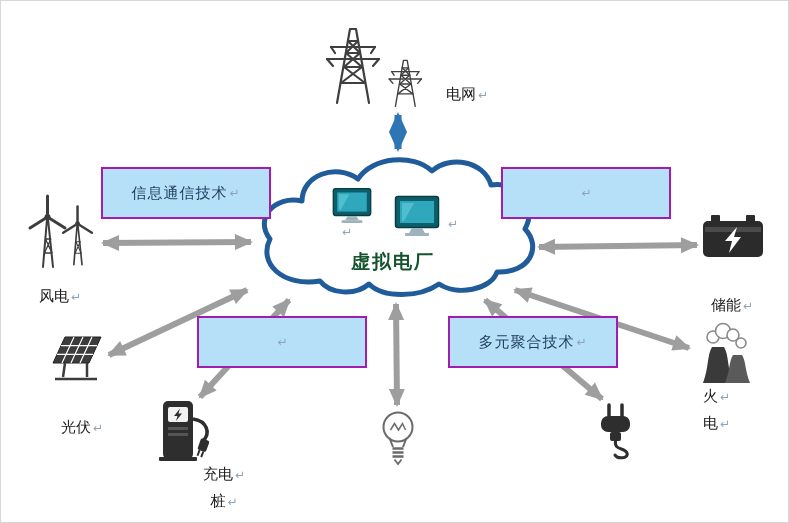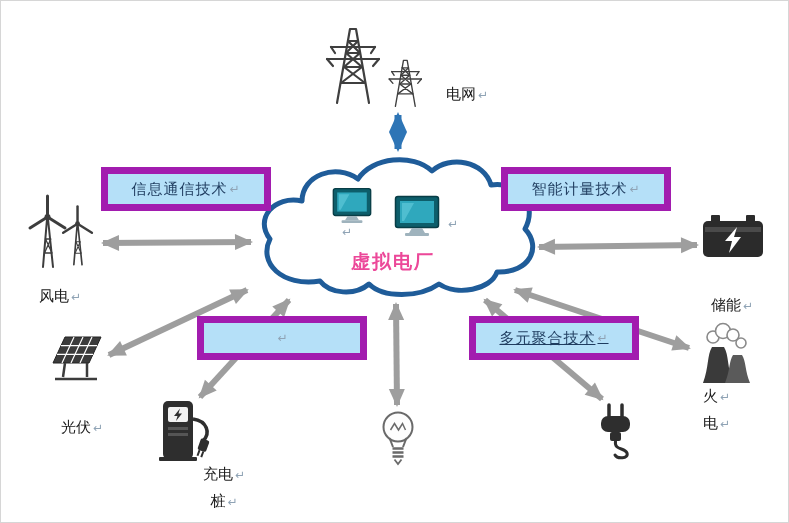--- a/index.html
+++ b/index.html
@@ -14,37 +14,37 @@
   
   .arrows { position:absolute; left:0; top:0; }
 
   
   .cloud-wrap { left:247px; top:150px; width:290px; height:152px; }
   .cloud-svg { position:absolute; left:0; top:0; }
   .monitor-1 { position:absolute; left:84px; top:36px; }
   .monitor-2 { position:absolute; left:146px; top:44px; }
   .cloud-title {
     position:absolute; left:0; top:98px; width:100%;
-    text-align:center; font-size:19px; font-weight:bold; color:#ec4899;
+    text-align:center; font-size:19px; font-weight:bold; color:#14532d;
     letter-spacing:2px;
   }
   .cloud-pc1 { position:absolute; left:92px; top:74px; }
   .cloud-pc2 { position:absolute; left:198px; top:66px; }
 
   
   .techbox {
-    position:absolute; width:170px; height:44px;
-    background:#B5E0F8; border:7px solid #a21caf;
+    position:absolute; width:170px; height:52px;
+    background:#B5E0F8; border:2px solid #a21caf;
     display:flex; align-items:center; justify-content:center;
     font-size:15px; color:#1f3c5f; font-weight:500; letter-spacing:1px;
   }
   .box-info  { left:100px; top:166px; }
   .box-smart { left:500px; top:166px; }
   .box-coord { left:196px; top:315px; }
-  .box-multi { left:468px; top:315px;text-decoration:underline; }
+  .box-multi { left:447px; top:315px; }
 
   
   .towers-icon   { left:320px; top:16px; }
   .wind-icon     { left:22px;  top:190px; }
   .storage-icon  { left:700px; top:212px; }
   .pv-icon       { left:42px;  top:328px; }
   .charger-icon  { left:156px; top:398px; }
   .bulb-icon     { left:374px; top:408px; }
   .plug-icon     { left:590px; top:402px; }
   .thermal-icon  { left:694px; top:318px; }
@@ -131,21 +131,20 @@
     <span class="pc cloud-pc1">↵</span>
     <span class="pc cloud-pc2">↵</span>
     <div class="cloud-title">虚拟电厂</div>
   </div>
 
   <div class="techbox box-info">
     <span>信息通信技术</span>
       <span class="pc">↵</span>
   </div>
   <div class="techbox box-smart">
-    <span>智能计量技术</span>
       <span class="pc">↵</span>
   </div>
   <div class="techbox box-coord">
       <span class="pc">↵</span>
   </div>
   <div class="techbox box-multi">
     <span>多元聚合技术</span>
       <span class="pc">↵</span>
   </div>
 

